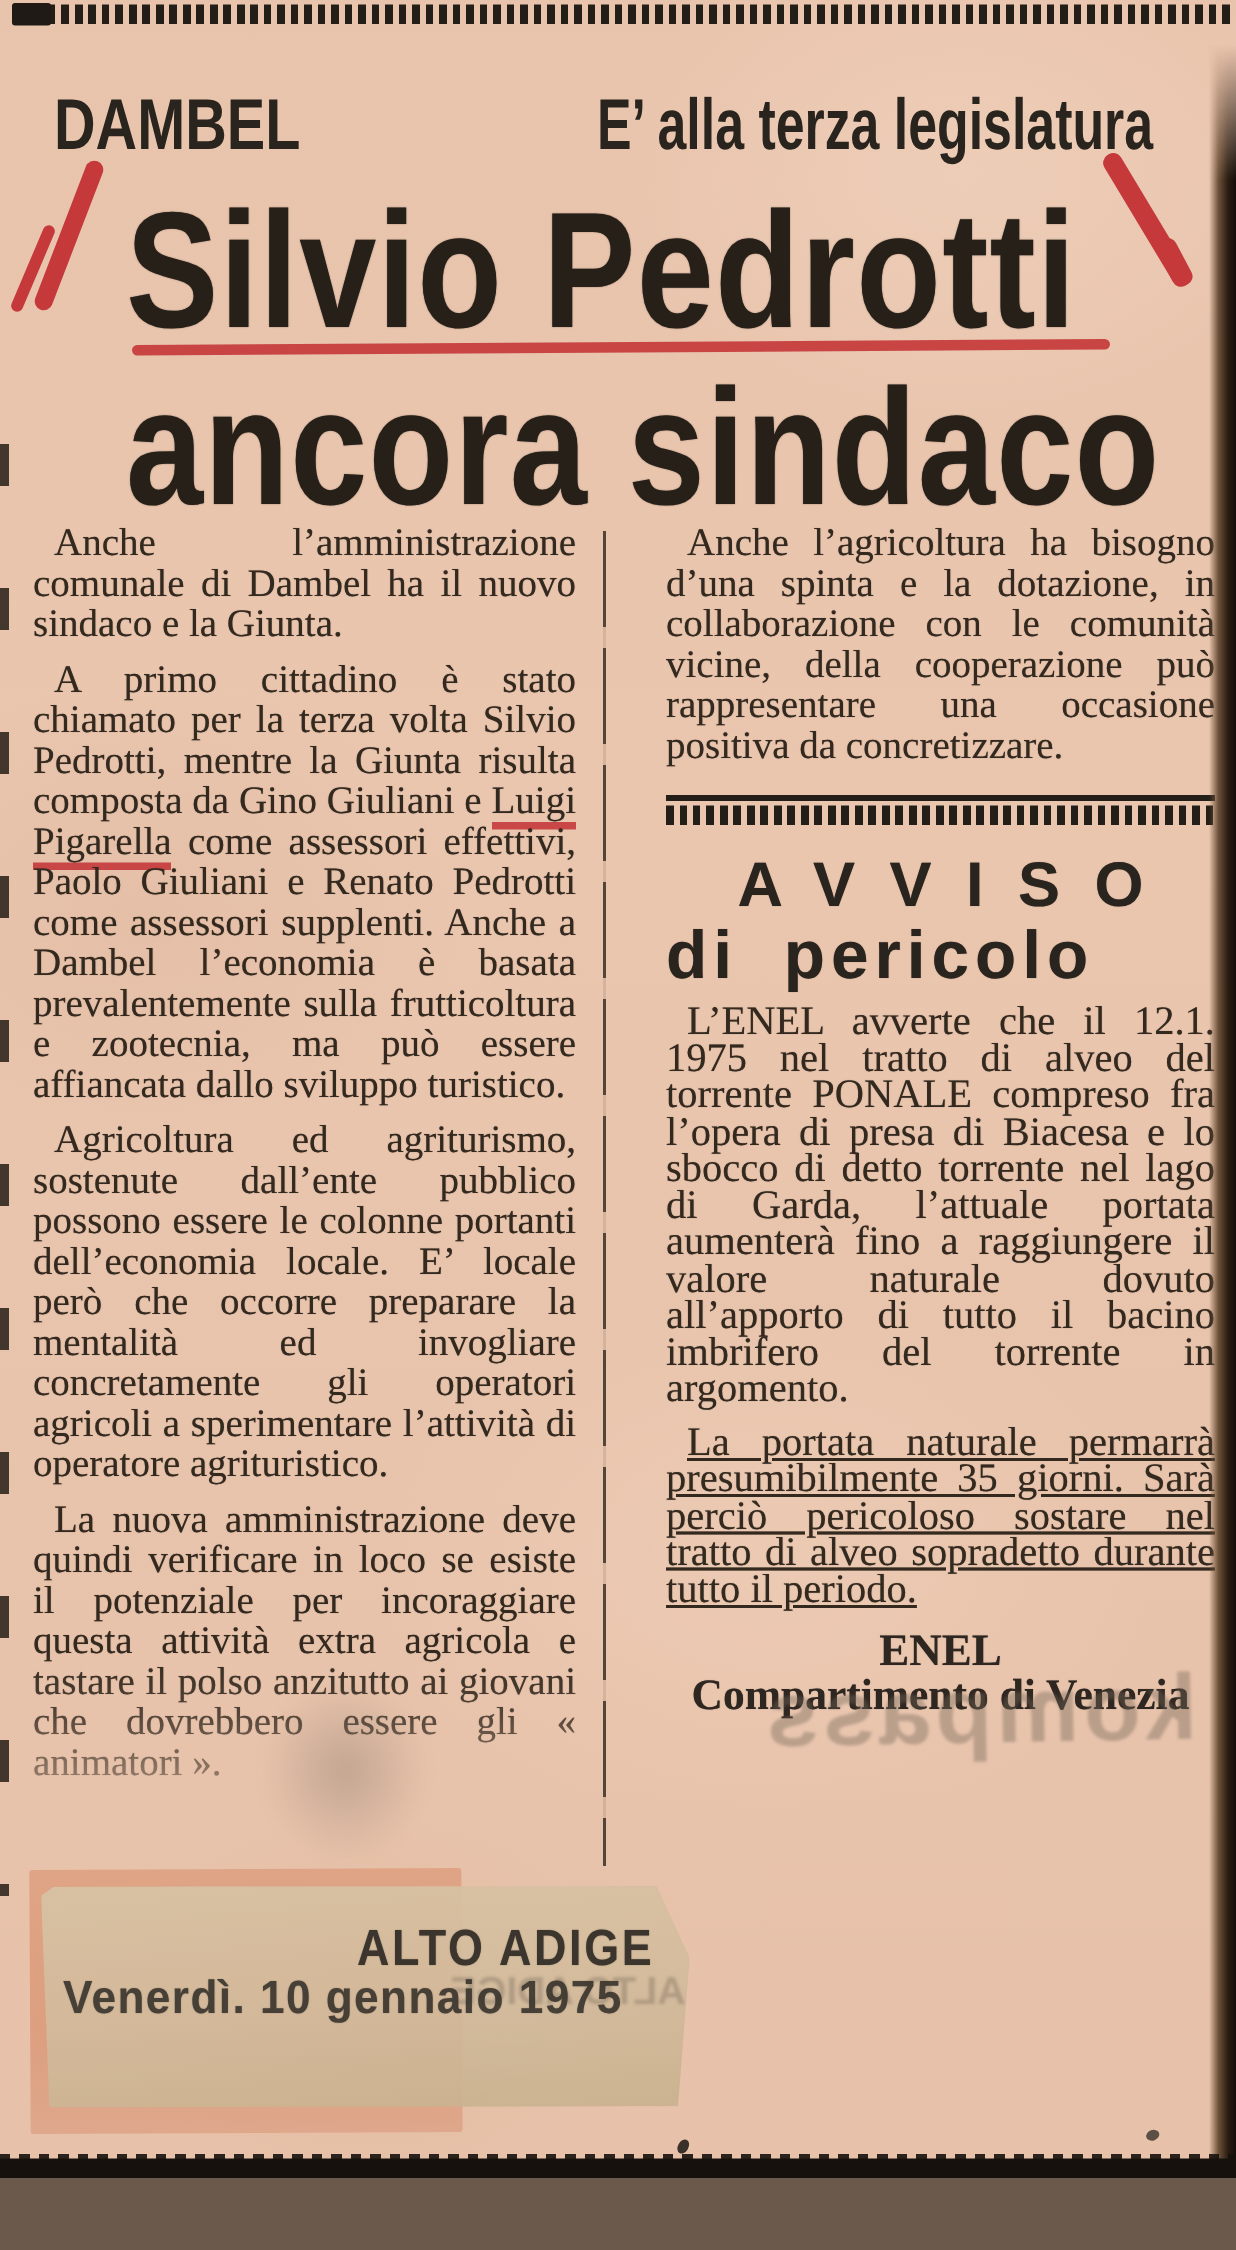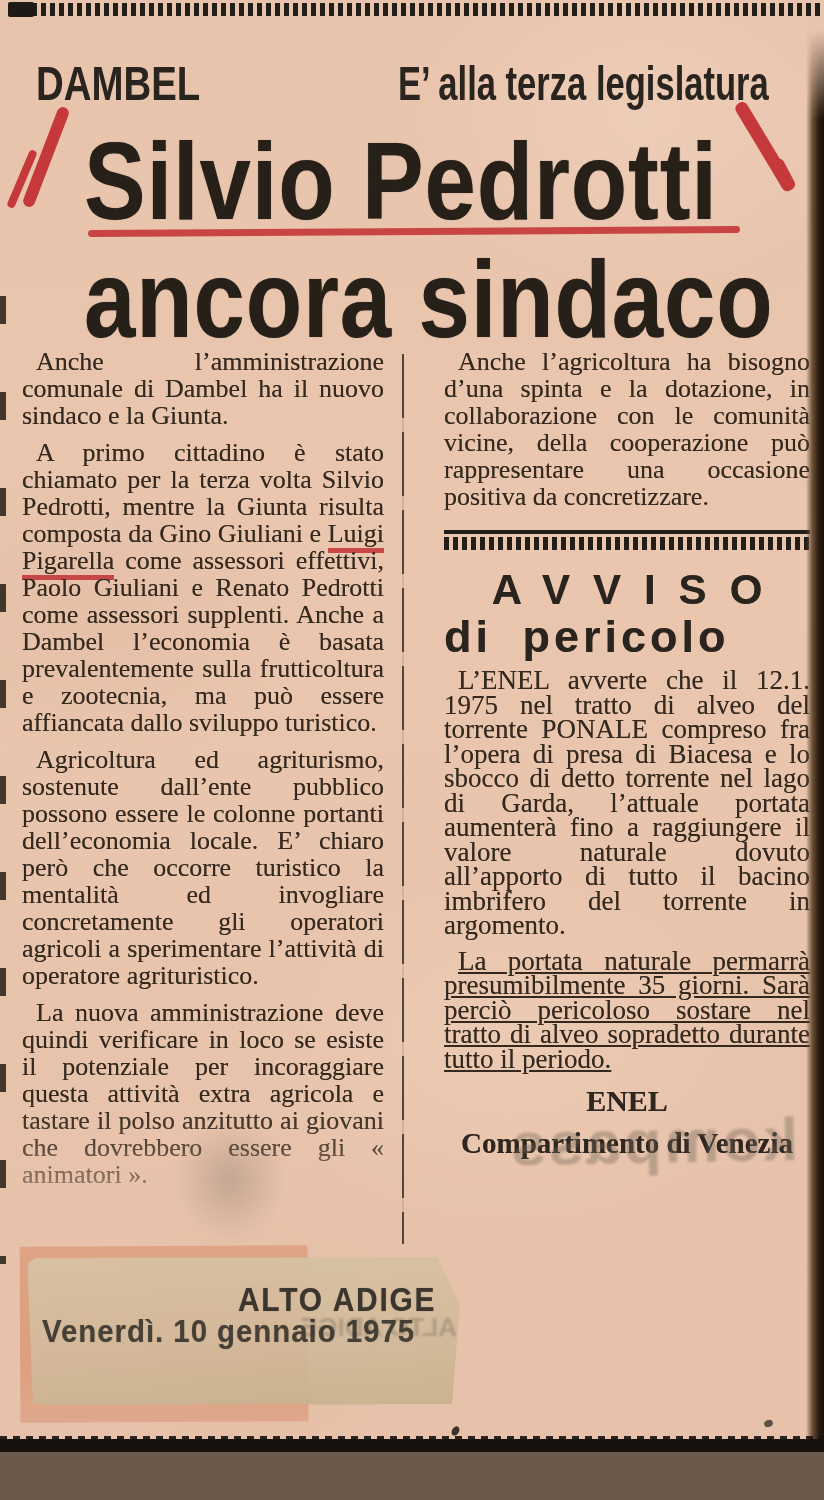--- a/index.html
+++ b/index.html
@@ -66,21 +66,21 @@
     background:repeating-linear-gradient(90deg,#241e18 0 5px,rgba(36,30,24,0) 5px 9px);}
   .notice-title1{margin-top:26px;text-align:center;font-family:"Liberation Sans","DejaVu Sans",sans-serif;
     font-weight:bold;font-size:42px;letter-spacing:23px;padding-left:23px;color:#2a241e;}
   .notice-title2{margin-top:20px;text-align:left;font-family:"Liberation Sans","DejaVu Sans",sans-serif;
     font-weight:bold;font-size:45px;letter-spacing:4px;word-spacing:14px;color:#2a241e;}
   .notice-body{font-size:27px;line-height:24.5px;}
   .right-col p.nb1{margin-top:18px;margin-bottom:0;}
   .right-col p.nb2{margin-top:11px;margin-bottom:0;text-decoration:underline;}
   .sig{text-align:center;font-weight:bold;color:#2e2username620;color:#2e2620;}
   .sig1{margin-top:16px;font-size:30px;}
-  .sig2,.sig3{margin-top:16px;font-size:29px;}
+  .sig2,.sig3{margin-top:3px;font-size:29px;}
   
   .ghost{position:absolute;left:468px;top:1106px;width:330px;z-index:1;
     font-family:"Liberation Sans","DejaVu Sans",sans-serif;font-weight:bold;font-size:62px;
     color:rgba(116,103,88,.40);transform:scaleX(-1) rotate(1deg);letter-spacing:3px;white-space:nowrap;
     filter:blur(1px);}
   .ghost-stamp{position:absolute;left:300px;top:1312px;z-index:3;
     font-family:"Liberation Sans","DejaVu Sans",sans-serif;font-weight:bold;font-size:26px;
     color:rgba(110,98,84,.35);transform:scaleX(-1);white-space:nowrap;filter:blur(1px);}
   .smudge{position:absolute;left:175px;top:1120px;width:110px;height:120px;z-index:2;
     background:radial-gradient(closest-side,rgba(100,92,82,.28),transparent);filter:blur(5px);}
@@ -125,21 +125,21 @@
       <div class="s2"></div>
     </div>
 
   <h1 class="headline l1">Silvio Pedrotti</h1>
   <div class="red-underline"></div>
   <h1 class="headline l2">ancora sindaco</h1>
 
   <div class="col left-col">
     <p>Anche l’amministrazione comunale di Dambel ha il nuovo sindaco e la Giunta.</p>
     <p><span>A primo cittadino è stato chiamato per la terza volta Silvio Pedrotti, mentre la Giunta risulta composta da Gino Giuliani e </span><span class="red-ul">Luigi Pigarella</span><span> come assessori effettivi, Paolo Giuliani e Renato Pedrotti come assessori supplenti. Anche a Dambel l’economia è basata prevalentemente sulla frutticoltura e zootecnia, ma può essere affiancata dallo sviluppo turistico.</span></p>
-    <p>Agricoltura ed agriturismo, sostenute dall’ente pubblico possono essere le colonne portanti dell’economia locale. E’ chiaro però che occorre turistico la mentalità ed invogliare concretamente gli operatori agricoli a sperimentare l’attività di operatore agrituristico.</p>
+    <p>Agricoltura ed agriturismo, sostenute dall’ente pubblico possono essere le colonne portanti dell’economia locale. E’ locale però che occorre preparare la mentalità ed invogliare concretamente gli operatori agricoli a sperimentare l’attività di operatore agrituristico.</p>
     <p class="fade-out">La nuova amministrazione deve quindi verificare in loco se esiste il potenziale per incoraggiare questa attività extra agricola e tastare il polso anzitutto ai giovani che dovrebbero essere gli « animatori ».</p>
   </div>
 
   <div class="col-divider"></div>
 
   <div class="col right-col">
     <p>Anche l’agricoltura ha bisogno d’una spinta e la dotazione, in collaborazione con le comunità vicine, della cooperazione può rappresentare una occasione positiva da concretizzare.</p>
     <div class="notice-divider">
       <div class="bar"></div>
       <div class="ticks"></div>

